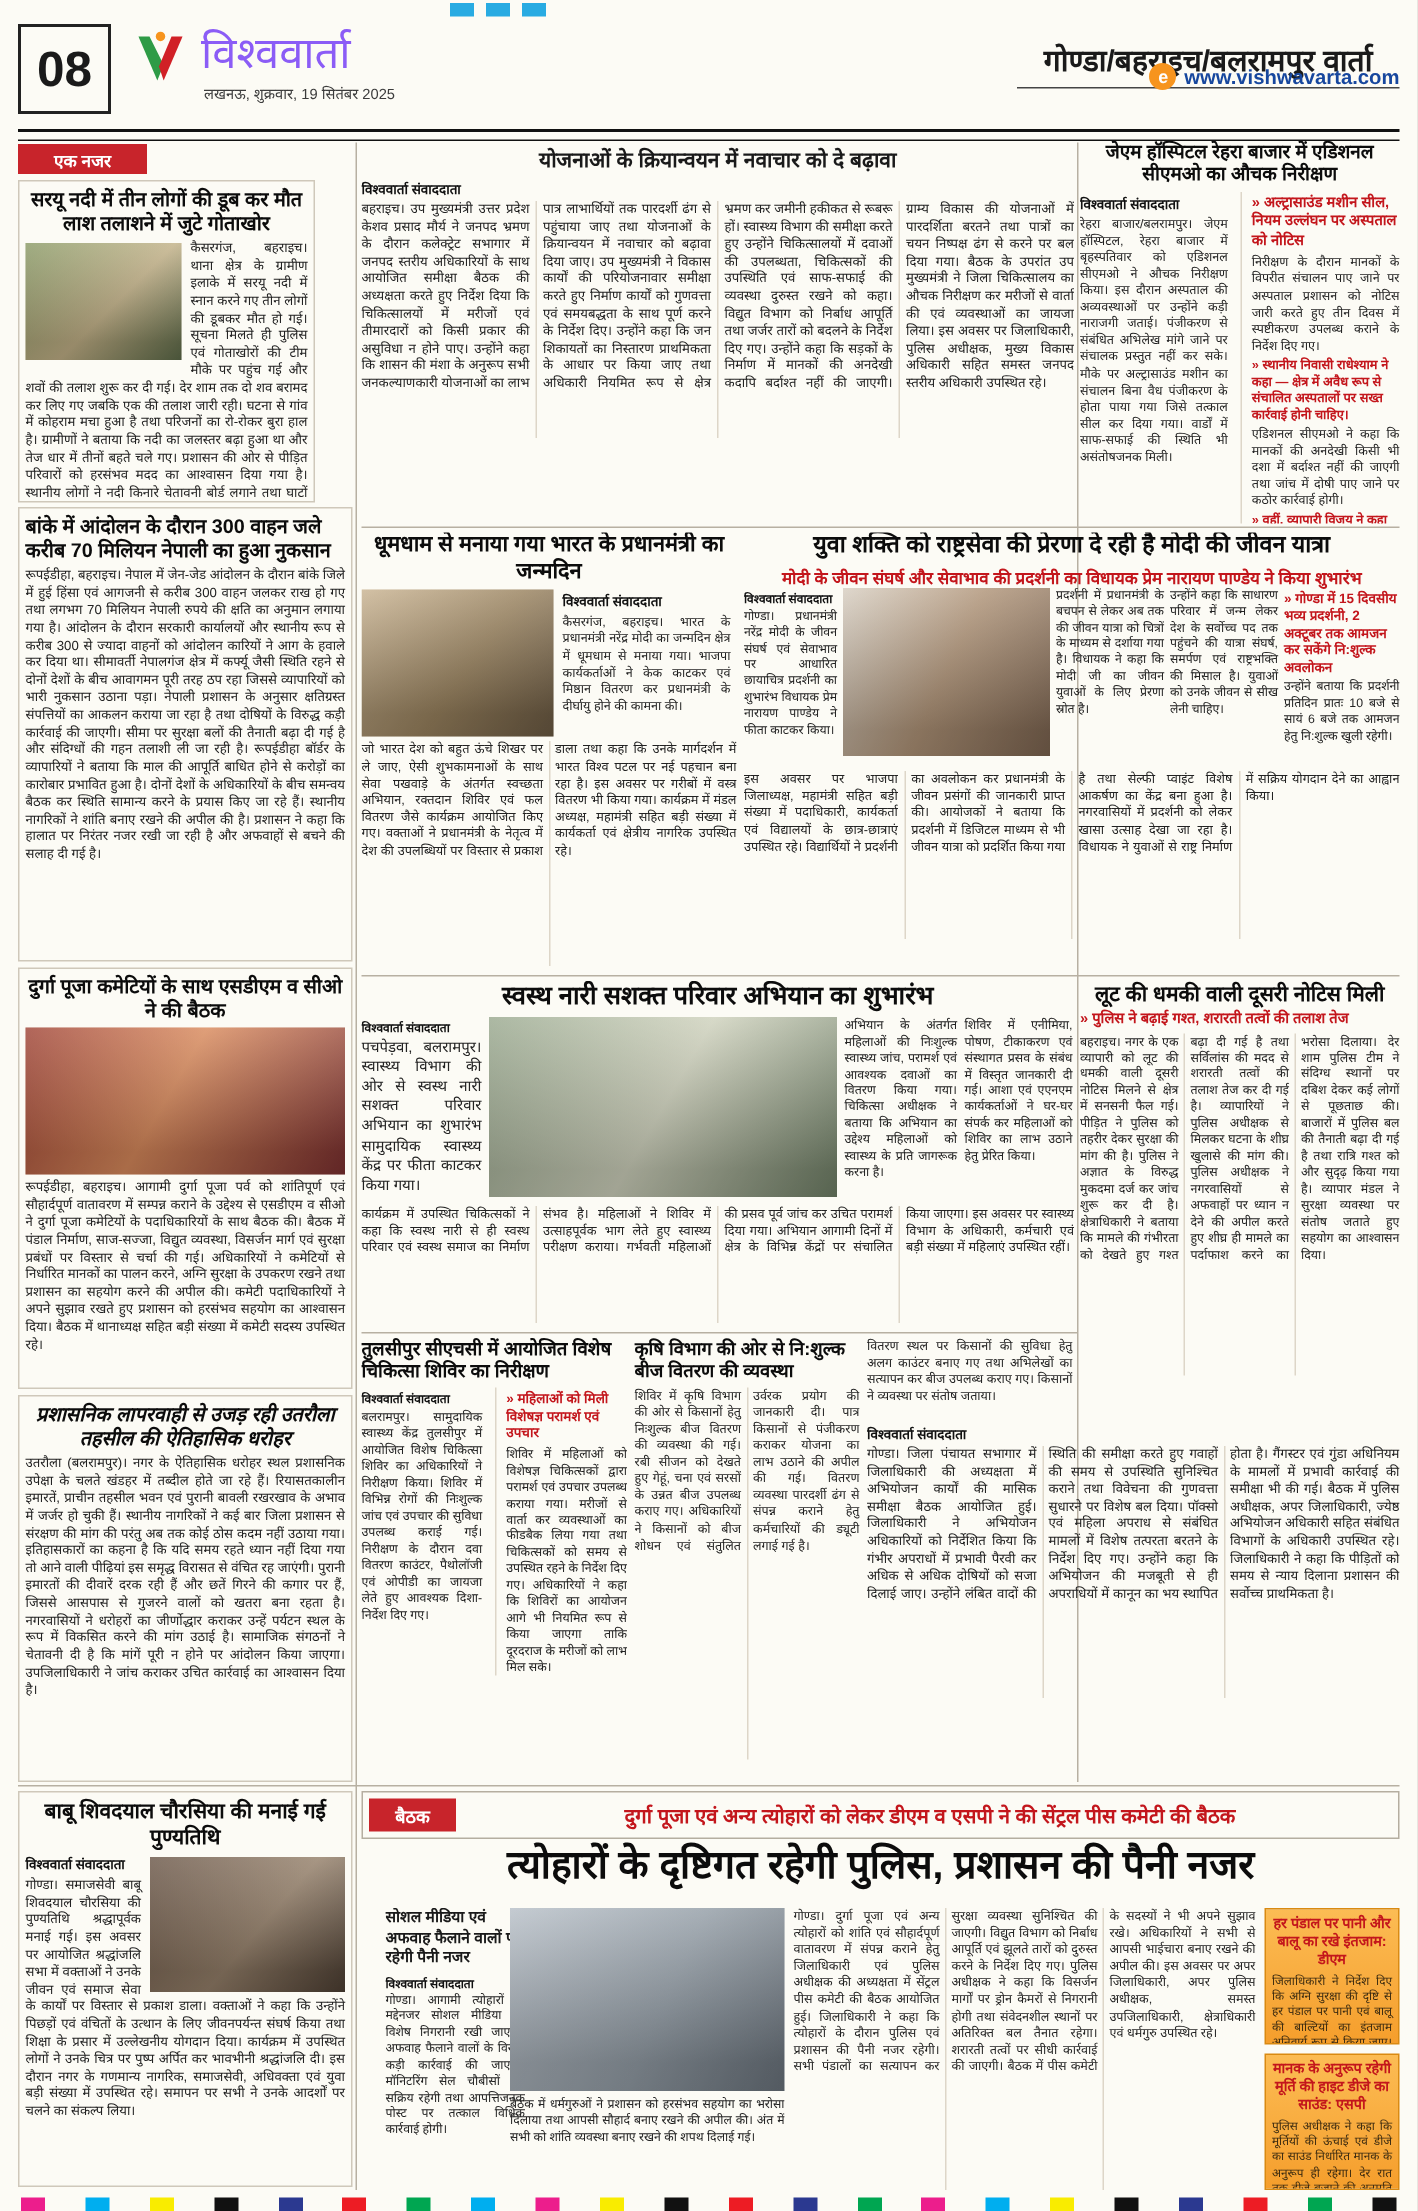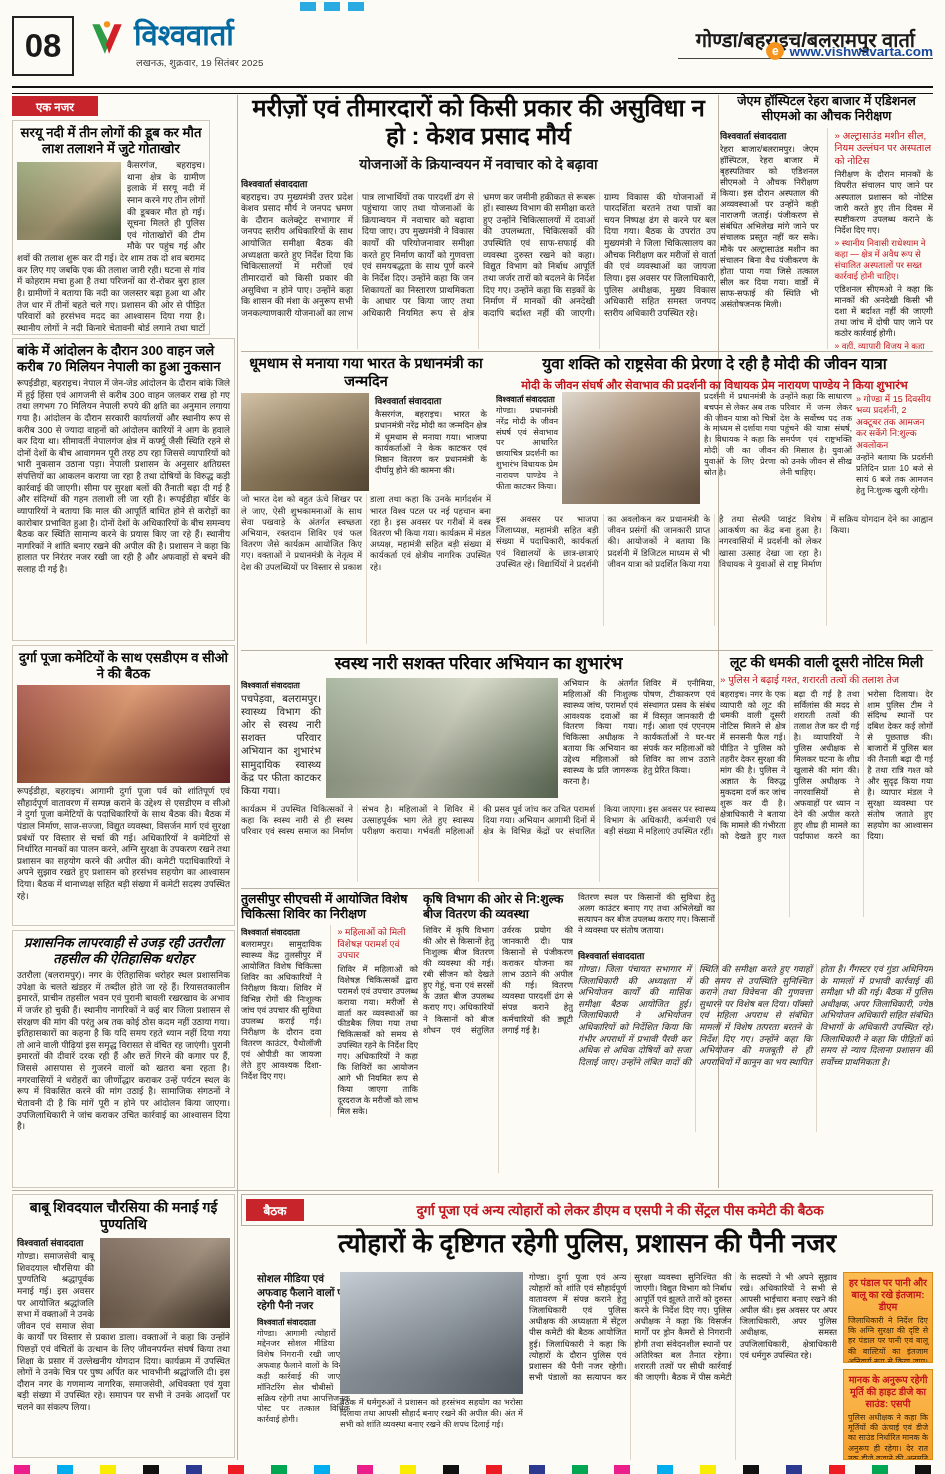--- a/index.html
+++ b/index.html
@@ -4,42 +4,42 @@
 <style>
   html,body{margin:0;padding:0;background:#d9d6cf;}
   .page{position:relative;width:945px;height:1474px;margin:0 auto;background:#fcfbf5;
         font-family:"Liberation Sans",sans-serif;color:#1a1a1a;overflow:hidden;}
   .art{position:absolute;overflow:hidden;box-sizing:border-box;}
   .frame{border:1px solid #cfc8ba;padding:4px;background:#fcfbf5;}
   .hl{font-weight:700;line-height:1.22;color:#0c0c0c;margin:0 0 3px 0;text-align:center;}
   .hl.left{text-align:left;}
   .bt{font-size:8.8px;line-height:1.32;text-align:justify;color:#222;margin:0;}
   .by{font-size:9px;font-weight:700;color:#111;margin:1px 0 2px 0;}
-  .bul{font-size:9.8px;font-weight:400;color:#c3161c;line-height:1.28;margin:2px 0;}
+  .bul{font-size:9.8px;font-weight:700;color:#c3161c;line-height:1.28;margin:2px 0;}
   .bul::before{content:"» ";}
   .sub{font-weight:700;text-align:center;color:#1a1a1a;}
   .subred{font-weight:700;text-align:center;color:#c3161c;}
   .c2{column-count:2;column-gap:8px;column-rule:1px solid #ddd6c8;}
   .c3{column-count:3;column-gap:8px;column-rule:1px solid #ddd6c8;}
   .c4{column-count:4;column-gap:9px;column-rule:1px solid #ddd6c8;}
   .ph{position:relative;background:#999;}
   .ph::after{content:"";position:absolute;inset:0;
      background:linear-gradient(180deg,rgba(255,255,255,.18),rgba(0,0,0,.22) 85%);}
   .row{display:flex;}
   .vline{position:absolute;width:1px;background:#b7b0a2;}
   .hline{position:absolute;height:1px;background:#b7b0a2;}
   .chip{background:#c8242b;color:#fff;font-weight:700;display:flex;align-items:center;justify-content:center;}
   .obox{background:linear-gradient(180deg,#fcbc54,#f59e2c);border:1px solid #d98a12;
         padding:4px;box-sizing:border-box;overflow:hidden;}
   .obox .h{color:#c3161c;font-weight:700;font-size:9.6px;line-height:1.25;text-align:center;margin:0 0 3px 0;}
   .obox .b{font-size:7.9px;line-height:1.3;text-align:justify;color:#3a2a10;margin:0;}
   
   .pagenum{position:absolute;left:0;top:4px;width:58px;height:56px;border:2px solid #222;
            display:flex;align-items:center;justify-content:center;font-size:33px;font-weight:700;}
-  .brand{position:absolute;left:122px;top:2px;font-size:29px;font-weight:700;color:#0369a1;}
+  .brand{position:absolute;left:122px;top:2px;font-size:29px;font-weight:400;color:#8b5cf6;}
   .brand-date{position:absolute;left:124px;top:44px;font-size:9.8px;color:#3c3c3c;}
   .sect{position:absolute;left:0;right:0;top:14px;text-align:right;}
   .sect span{display:inline-block;font-size:20px;font-weight:700;border-bottom:1px solid #444;padding:0 18px 5px 18px;}
   .site{position:absolute;right:0;top:30px;display:flex;align-items:center;gap:5px;
         font-size:13.5px;font-weight:700;color:#17479e;}
   .ebadge{width:18px;height:18px;border-radius:50%;background:#f7941d;color:#fff;display:flex;
           align-items:center;justify-content:center;font-size:12px;font-weight:700;}
   .hdrule{position:absolute;left:12px;right:12px;top:86px;height:5px;
           border-top:2.5px solid #111;border-bottom:1px solid #111;}
   .sq{width:16px;height:9px;}
@@ -108,21 +108,20 @@
   </div>
 
   <div class="art frame" style="left:12px;top:1194px;width:223px;height:264px;">
     <h2 class="hl" style="font-size:14px;">बाबू शिवदयाल चौरसिया की मनाई गई पुण्यतिथि</h2>
     <div class="ph" style="float:right;width:130px;height:90px;margin:2px 0 3px 6px;background:linear-gradient(130deg,#6b5748,#95806a 55%,#4d3f33);"></div>
     <div class="by">विश्ववार्ता संवाददाता</div>
     <p class="bt">गोण्डा। समाजसेवी बाबू शिवदयाल चौरसिया की पुण्यतिथि श्रद्धापूर्वक मनाई गई। इस अवसर पर आयोजित श्रद्धांजलि सभा में वक्ताओं ने उनके जीवन एवं समाज सेवा के कार्यों पर विस्तार से प्रकाश डाला। वक्ताओं ने कहा कि उन्होंने पिछड़ों एवं वंचितों के उत्थान के लिए जीवनपर्यन्त संघर्ष किया तथा शिक्षा के प्रसार में उल्लेखनीय योगदान दिया। कार्यक्रम में उपस्थित लोगों ने उनके चित्र पर पुष्प अर्पित कर भावभीनी श्रद्धांजलि दी। इस दौरान नगर के गणमान्य नागरिक, समाजसेवी, अधिवक्ता एवं युवा बड़ी संख्या में उपस्थित रहे। समापन पर सभी ने उनके आदर्शों पर चलने का संकल्प लिया।</p>
   </div>
 
   <div class="art" style="left:241px;top:94px;width:475px;height:255px;">
-    <h1 class="hl" style="font-size:24px;line-height:1.18;">मरीज़ों एवं तीमारदारों को किसी प्रकार की असुविधा न हो : केशव प्रसाद मौर्य</h1>
     <div class="sub" style="font-size:14px;margin:2px 0 4px 0;">योजनाओं के क्रियान्वयन में नवाचार को दे बढ़ावा</div>
     <div class="by">विश्ववार्ता संवाददाता</div>
     <div class="c4 bt" style="height:158px;">
       <p class="bt">बहराइच। उप मुख्यमंत्री उत्तर प्रदेश केशव प्रसाद मौर्य ने जनपद भ्रमण के दौरान कलेक्ट्रेट सभागार में जनपद स्तरीय अधिकारियों के साथ आयोजित समीक्षा बैठक की अध्यक्षता करते हुए निर्देश दिया कि चिकित्सालयों में मरीजों एवं तीमारदारों को किसी प्रकार की असुविधा न होने पाए। उन्होंने कहा कि शासन की मंशा के अनुरूप सभी जनकल्याणकारी योजनाओं का लाभ पात्र लाभार्थियों तक पारदर्शी ढंग से पहुंचाया जाए तथा योजनाओं के क्रियान्वयन में नवाचार को बढ़ावा दिया जाए। उप मुख्यमंत्री ने विकास कार्यों की परियोजनावार समीक्षा करते हुए निर्माण कार्यों को गुणवत्ता एवं समयबद्धता के साथ पूर्ण करने के निर्देश दिए। उन्होंने कहा कि जन शिकायतों का निस्तारण प्राथमिकता के आधार पर किया जाए तथा अधिकारी नियमित रूप से क्षेत्र भ्रमण कर जमीनी हकीकत से रूबरू हों। स्वास्थ्य विभाग की समीक्षा करते हुए उन्होंने चिकित्सालयों में दवाओं की उपलब्धता, चिकित्सकों की उपस्थिति एवं साफ-सफाई की व्यवस्था दुरुस्त रखने को कहा। विद्युत विभाग को निर्बाध आपूर्ति तथा जर्जर तारों को बदलने के निर्देश दिए गए। उन्होंने कहा कि सड़कों के निर्माण में मानकों की अनदेखी कदापि बर्दाश्त नहीं की जाएगी। ग्राम्य विकास की योजनाओं में पारदर्शिता बरतने तथा पात्रों का चयन निष्पक्ष ढंग से करने पर बल दिया गया। बैठक के उपरांत उप मुख्यमंत्री ने जिला चिकित्सालय का औचक निरीक्षण कर मरीजों से वार्ता की एवं व्यवस्थाओं का जायजा लिया। इस अवसर पर जिलाधिकारी, पुलिस अधीक्षक, मुख्य विकास अधिकारी सहित समस्त जनपद स्तरीय अधिकारी उपस्थित रहे।</p>
     </div>
   </div>
 
   <div class="art" style="left:720px;top:94px;width:213px;height:255px;">
     <h2 class="hl" style="font-size:12.6px;">जेएम हॉस्पिटल रेहरा बाजार में एडिशनल सीएमओ का औचक निरीक्षण</h2>
     <div class="row" style="gap:8px;">
@@ -227,21 +226,21 @@
     <div class="c2 bt" style="height:248px;font-size:8.4px;">
       <p class="bt" style="font-size:8.4px;">शिविर में कृषि विभाग की ओर से किसानों हेतु निःशुल्क बीज वितरण की व्यवस्था की गई। रबी सीजन को देखते हुए गेहूं, चना एवं सरसों के उन्नत बीज उपलब्ध कराए गए। अधिकारियों ने किसानों को बीज शोधन एवं संतुलित उर्वरक प्रयोग की जानकारी दी। पात्र किसानों से पंजीकरण कराकर योजना का लाभ उठाने की अपील की गई। वितरण व्यवस्था पारदर्शी ढंग से संपन्न कराने हेतु कर्मचारियों की ड्यूटी लगाई गई है।</p>
     </div>
   </div>
   <div class="art" style="left:578px;top:892px;width:137px;height:52px;">
     <p class="bt" style="font-size:8.4px;">वितरण स्थल पर किसानों की सुविधा हेतु अलग काउंटर बनाए गए तथा अभिलेखों का सत्यापन कर बीज उपलब्ध कराए गए। किसानों ने व्यवस्था पर संतोष जताया।</p>
   </div>
 
   <div class="art" style="left:578px;top:948px;width:355px;height:240px;">
     <div class="by">विश्ववार्ता संवाददाता</div>
-    <div class="c3 bt" style="height:168px;font-style:italic;">
+    <div class="c3 bt" style="height:168px;">
       <p class="bt">गोण्डा। जिला पंचायत सभागार में जिलाधिकारी की अध्यक्षता में अभियोजन कार्यों की मासिक समीक्षा बैठक आयोजित हुई। जिलाधिकारी ने अभियोजन अधिकारियों को निर्देशित किया कि गंभीर अपराधों में प्रभावी पैरवी कर अधिक से अधिक दोषियों को सजा दिलाई जाए। उन्होंने लंबित वादों की स्थिति की समीक्षा करते हुए गवाहों की समय से उपस्थिति सुनिश्चित कराने तथा विवेचना की गुणवत्ता सुधारने पर विशेष बल दिया। पॉक्सो एवं महिला अपराध से संबंधित मामलों में विशेष तत्परता बरतने के निर्देश दिए गए। उन्होंने कहा कि अभियोजन की मजबूती से ही अपराधियों में कानून का भय स्थापित होता है। गैंगस्टर एवं गुंडा अधिनियम के मामलों में प्रभावी कार्रवाई की समीक्षा भी की गई। बैठक में पुलिस अधीक्षक, अपर जिलाधिकारी, ज्येष्ठ अभियोजन अधिकारी सहित संबंधित विभागों के अधिकारी उपस्थित रहे। जिलाधिकारी ने कहा कि पीड़ितों को समय से न्याय दिलाना प्रशासन की सर्वोच्च प्राथमिकता है।</p>
     </div>
   </div>
 
   <div class="art" style="left:241px;top:1194px;width:692px;height:32px;border:1px solid #b5aea0;display:flex;align-items:center;gap:8px;padding:0 4px;">
     <div class="chip" style="width:58px;height:22px;font-size:12px;">बैठक</div>
     <div style="flex:1;text-align:center;color:#c3161c;font-weight:700;font-size:13.5px;">दुर्गा पूजा एवं अन्य त्योहारों को लेकर डीएम व एसपी ने की सेंट्रल पीस कमेटी की बैठक</div>
   </div>
 
   <div class="art" style="left:241px;top:1228px;width:692px;height:40px;">

